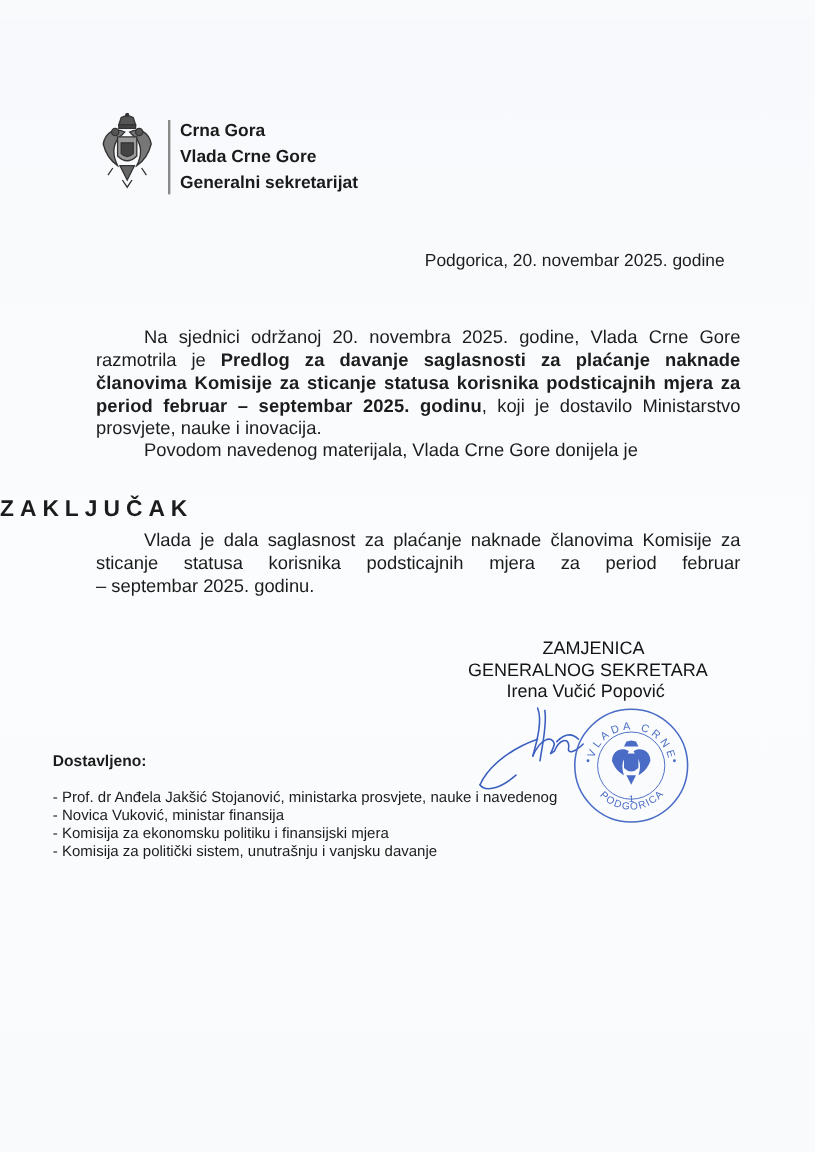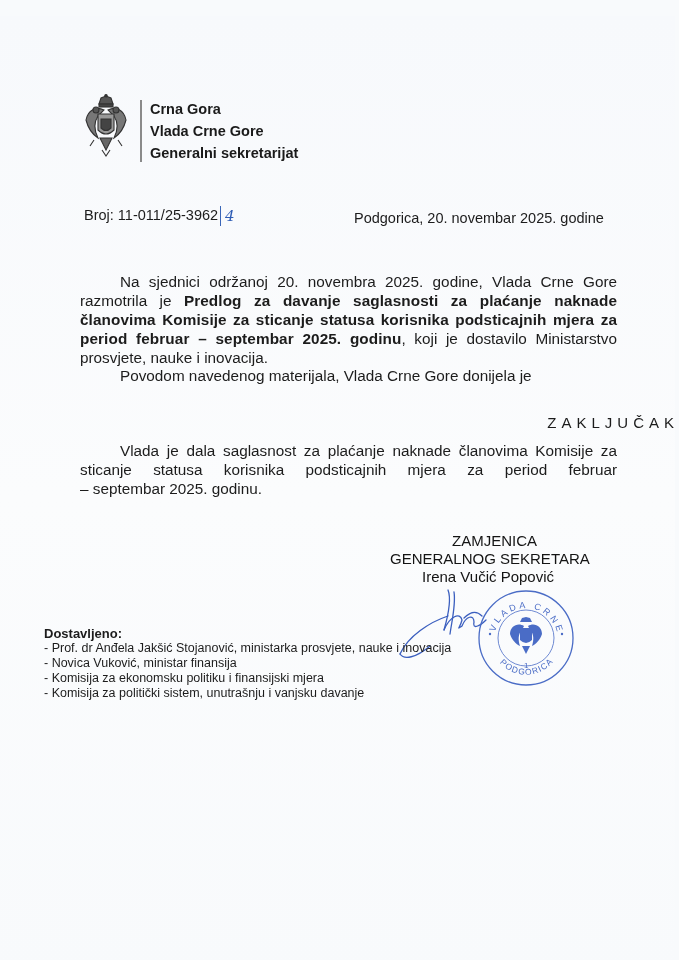--- a/index.html
+++ b/index.html
@@ -76,23 +76,23 @@
       text-align: justify;
       color: #1c1c1c;
     }
     .para .indent { display: inline-block; width: 40px; }
     .para b { font-weight: bold; letter-spacing: 0.1px; }
     .p1 { top: 256px; }
     .p2 { top: 350px; }
     .title {
       left: 0; width: 679px;
       top: 398px;
-      text-align: right;
-      font-size: 15px;
-      font-weight: normal;
+      text-align: left;
+      font-size: 19px;
+      font-weight: bold;
       letter-spacing: 5px;
     }
     .p3 { top: 425px; }
     .p3 .justify-line {
       display: block;
       text-align: justify;
       text-align-last: justify;
     }
 
     
@@ -117,21 +117,21 @@
       width: 100px; height: 100px;
     }
 
     
     .dost {
       left: 44px; top: 610px;
       font-size: 12.5px;
       line-height: 15px;
       color: #1c1c1c;
     }
-    .dost .head { font-weight: bold; font-size: 13px; margin-bottom: 0px; }
+    .dost .head { font-weight: bold; font-size: 13px; margin-bottom: 16px; }
     .dost .item { white-space: nowrap; }
   </style>
 </head>
 <body>
 
 <div class="page">
 
   <div class="abs coat">
     <svg width="44" height="66" viewBox="0 0 44 66">
       <g fill="none" stroke="#333" stroke-width="1.1">
@@ -155,24 +155,20 @@
       </g>
     </svg>
   </div>
   <div class="abs header-divider"></div>
   <div class="abs header-lines">
     <div>Crna Gora</div>
     <div>Vlada Crne Gore</div>
     <div>Generalni sekretarijat</div>
   </div>
 
-  <div class="abs ref">
-    <span>Broj:</span>
-    <span>11-011/25-3962</span><span class="handwritten-suffix">4</span>
-  </div>
 
   <div class="abs date">Podgorica, 20. novembar 2025. godine</div>
 
   <div class="abs para p1">
     <span class="indent"></span><span>Na sjednici održanoj 20. novembra 2025. godine, Vlada Crne Gore razmotrila je </span><b>Predlog za davanje saglasnosti za plaćanje naknade članovima Komisije za sticanje statusa korisnika podsticajnih mjera za period februar – septembar 2025. godinu</b><span>, koji je dostavilo Ministarstvo prosvjete, nauke i inovacija.</span>
   </div>
 
   <div class="abs para p2">
     <span class="indent"></span><span>Povodom navedenog materijala, Vlada Crne Gore donijela je</span>
   </div>
@@ -228,19 +224,19 @@
         <path d="M46 58 L50 66 L54 58 Z"></path>
         <text x="48" y="80" font-size="8" font-family="Liberation Sans, sans-serif">1</text>
         <circle cx="14" cy="46" r="1.2"></circle>
         <circle cx="86" cy="46" r="1.2"></circle>
       </g>
     </svg>
   </div>
 
   <div class="abs dost">
     <div class="head">Dostavljeno:</div>
-    <div class="item">- Prof. dr Anđela Jakšić Stojanović, ministarka prosvjete, nauke i inovacija</div>
+    <div class="item">- Prof. dr Anđela Jakšić Stojanović, ministarka prosvjete, nauke i navedenog</div>
     <div class="item">- Novica Vuković, ministar finansija</div>
     <div class="item">- Komisija za ekonomsku politiku i finansijski mjera</div>
     <div class="item">- Komisija za politički sistem, unutrašnju i vanjsku davanje</div>
   </div>
 
 </div>
 
 </body></html>

